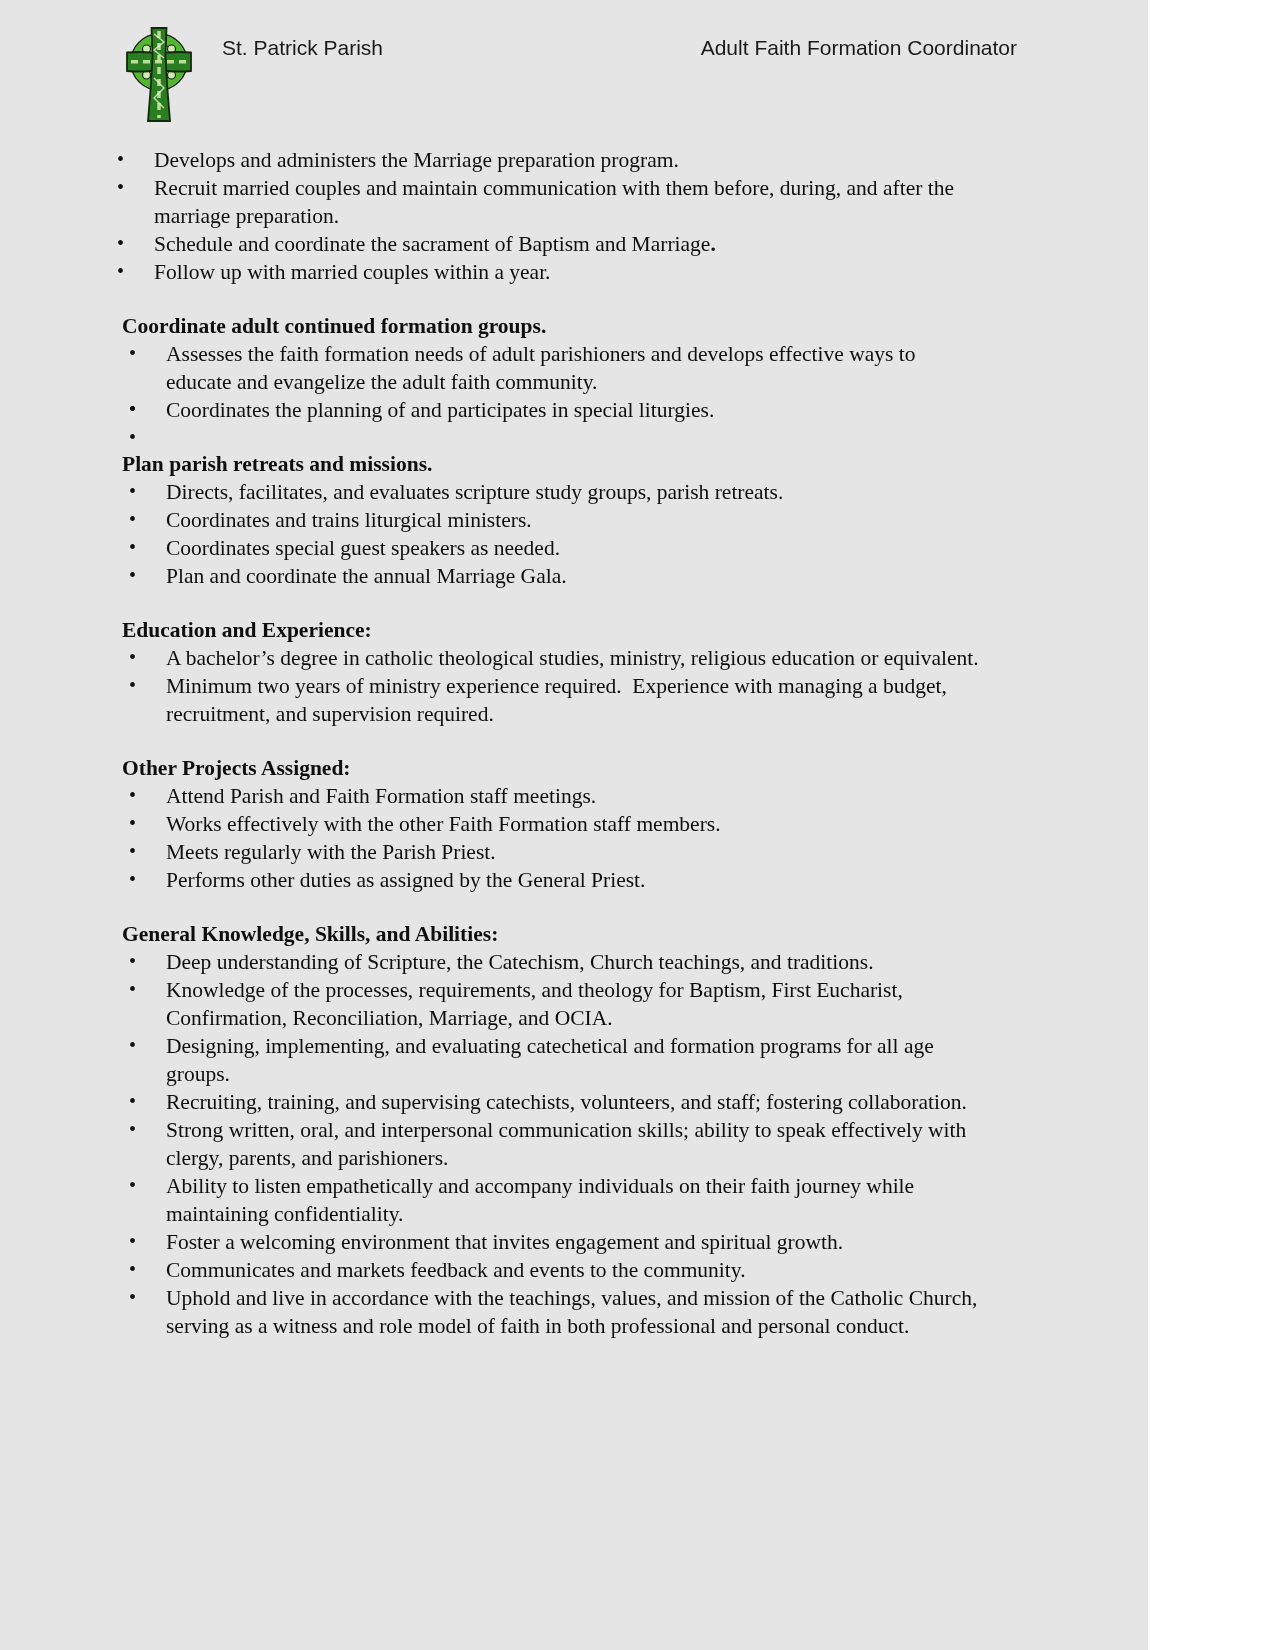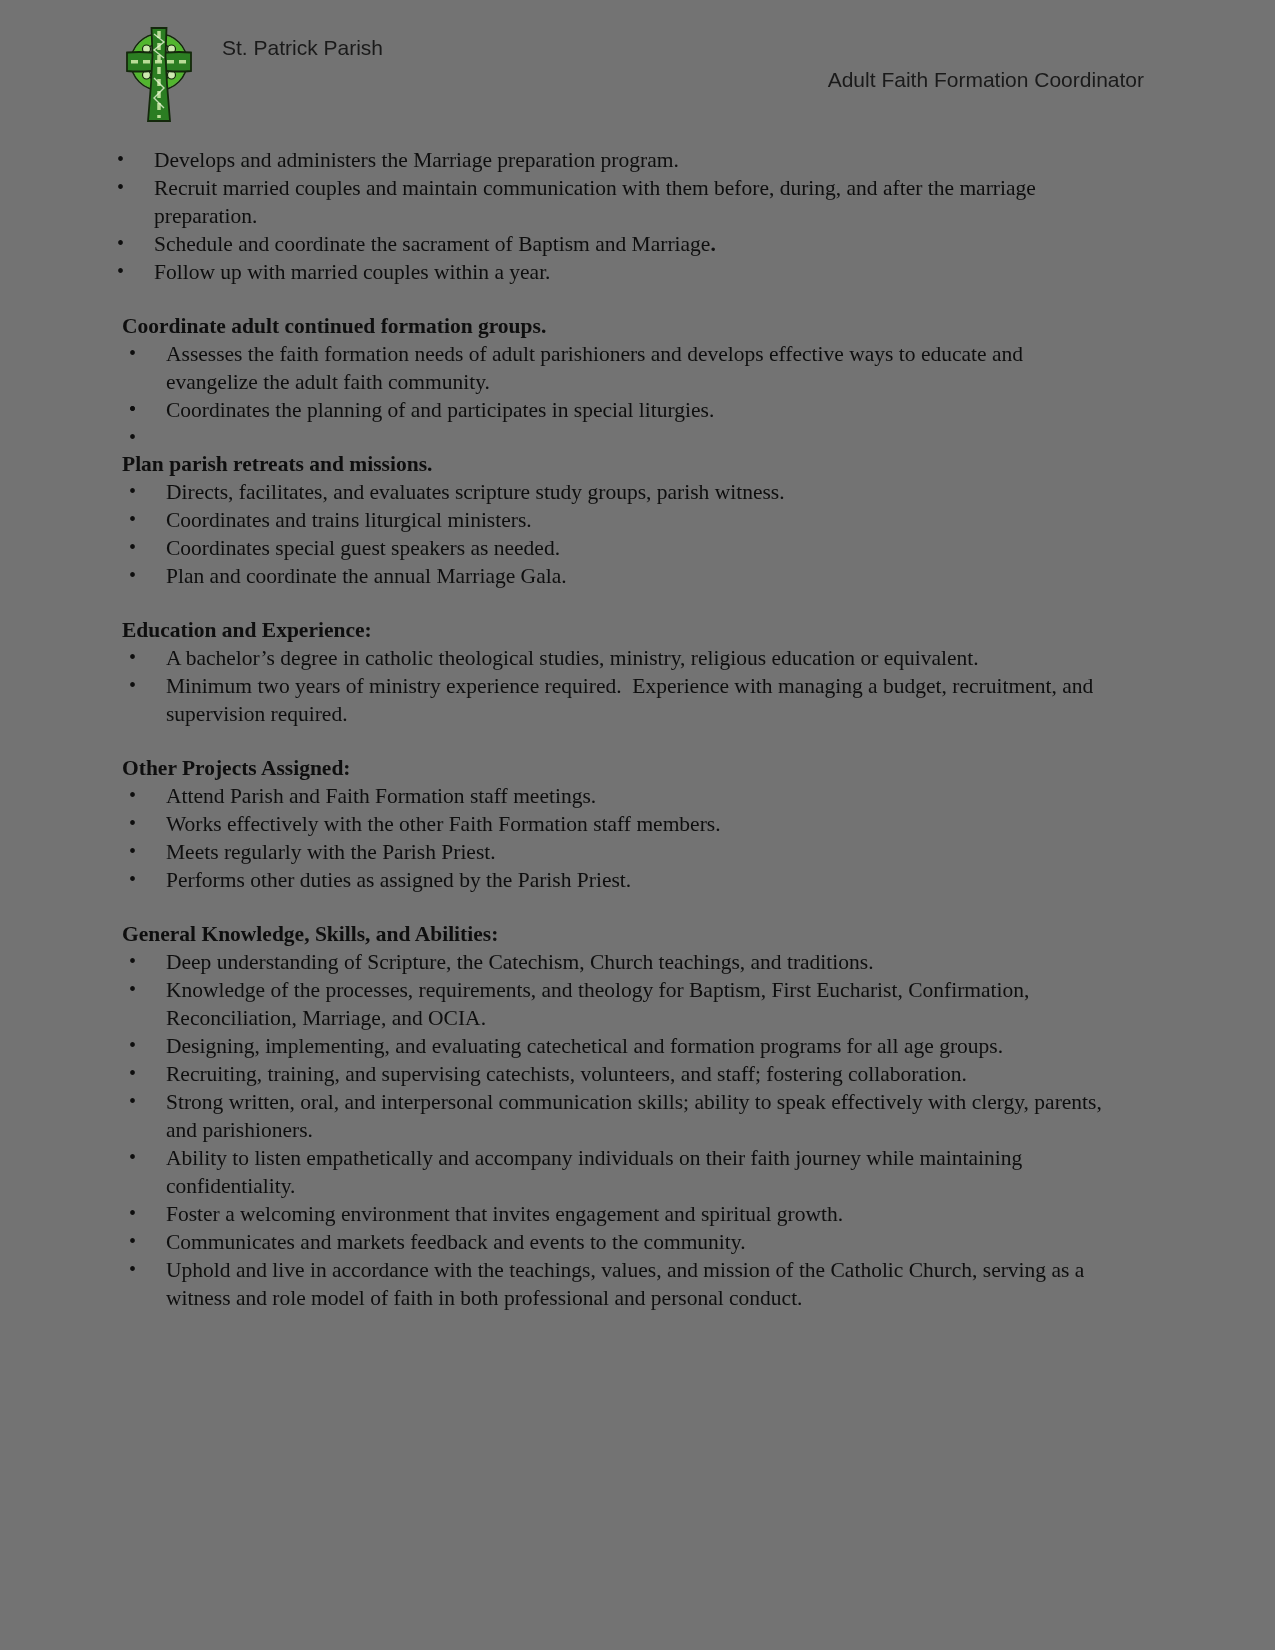--- a/index.html
+++ b/index.html
@@ -1,20 +1,20 @@
 <!DOCTYPE html>
 <html><head>
 <meta charset="utf-8">
 <style>
   html, body { margin: 0; padding: 0; background: #ffffff; }
   .page {
     position: relative;
-    width: 1275px;
+    width: 1148px;
     height: 1650px;
-    background: #737373;
+    background: #e5e5e5;
     color: #0e0e0e;
     font-family: "Liberation Serif", serif;
     font-size: 21.5px;
     line-height: 28px;
     overflow: hidden;
     box-sizing: border-box;
   }
   
   .hdr-logo {
     position: absolute;
@@ -34,21 +34,20 @@
   }
   .hdr-right {
     position: absolute;
     right: 131px;
     top: 34px;
     font-family: "Liberation Sans", sans-serif;
     font-size: 21px;
     line-height: 28px;
     color: #1a1a1a;
     text-align: right;
-    margin-top: 32px;
   }
   
   .doc {
     position: absolute;
     top: 146px;
     left: 110px;
     right: 163px;
   }
   section.group { margin: 0; padding: 0; }
   section.group + section.group { margin-top: 26px; margin-left: 12px; }
@@ -122,42 +121,42 @@
         <li><span class="marker">•</span><span class="t">Assesses the faith formation needs of adult parishioners and develops effective ways to educate and evangelize the adult faith community.</span></li>
         <li><span class="marker">•</span></li>
         <li><span class="marker">•</span><span class="t">Coordinates the planning of and participates in special liturgies.</span></li>
         <li><span class="marker">•</span></li>
       </ul>
     </section>
 
     <section class="group">
       <h2 class="sec-head">Plan parish retreats and missions.</h2>
       <ul class="blist">
-        <li><span class="marker">•</span><span class="t">Directs, facilitates, and evaluates scripture study groups, parish witness.</span></li>
+        <li><span class="marker">•</span><span class="t">Directs, facilitates, and evaluates scripture study groups, parish retreats.</span></li>
         <li><span class="marker">•</span><span class="t">Coordinates and trains liturgical ministers.</span></li>
         <li><span class="marker">•</span><span class="t">Coordinates special guest speakers as needed.</span></li>
         <li><span class="marker">•</span><span class="t">Plan and coordinate the annual Marriage Gala.</span></li>
       </ul>
     </section>
 
     <section class="group">
       <h2 class="sec-head">Education and Experience:</h2>
       <ul class="blist">
         <li><span class="marker">•</span><span class="t">A bachelor’s degree in catholic theological studies, ministry, religious education or equivalent.</span></li>
         <li><span class="marker">•</span><span class="t">Minimum two years of ministry experience required.  Experience with managing a budget, recruitment, and supervision required.</span></li>
       </ul>
     </section>
 
     <section class="group">
       <h2 class="sec-head">Other Projects Assigned:</h2>
       <ul class="blist">
         <li><span class="marker">•</span><span class="t">Attend Parish and Faith Formation staff meetings.</span></li>
         <li><span class="marker">•</span><span class="t">Works effectively with the other Faith Formation staff members.</span></li>
         <li><span class="marker">•</span><span class="t">Meets regularly with the Parish Priest.</span></li>
-        <li><span class="marker">•</span><span class="t">Performs other duties as assigned by the Parish Priest.</span></li>
+        <li><span class="marker">•</span><span class="t">Performs other duties as assigned by the General Priest.</span></li>
       </ul>
     </section>
 
     <section class="group">
       <h2 class="sec-head">General Knowledge, Skills, and Abilities:</h2>
       <ul class="blist">
         <li><span class="marker">•</span><span class="t">Deep understanding of Scripture, the Catechism, Church teachings, and traditions.</span></li>
         <li><span class="marker">•</span><span class="t">Knowledge of the processes, requirements, and theology for Baptism, First Eucharist, Confirmation, Reconciliation, Marriage, and OCIA.</span></li>
         <li><span class="marker">•</span><span class="t">Designing, implementing, and evaluating catechetical and formation programs for all age groups.</span></li>
         <li><span class="marker">•</span><span class="t">Recruiting, training, and supervising catechists, volunteers, and staff; fostering collaboration.</span></li>

